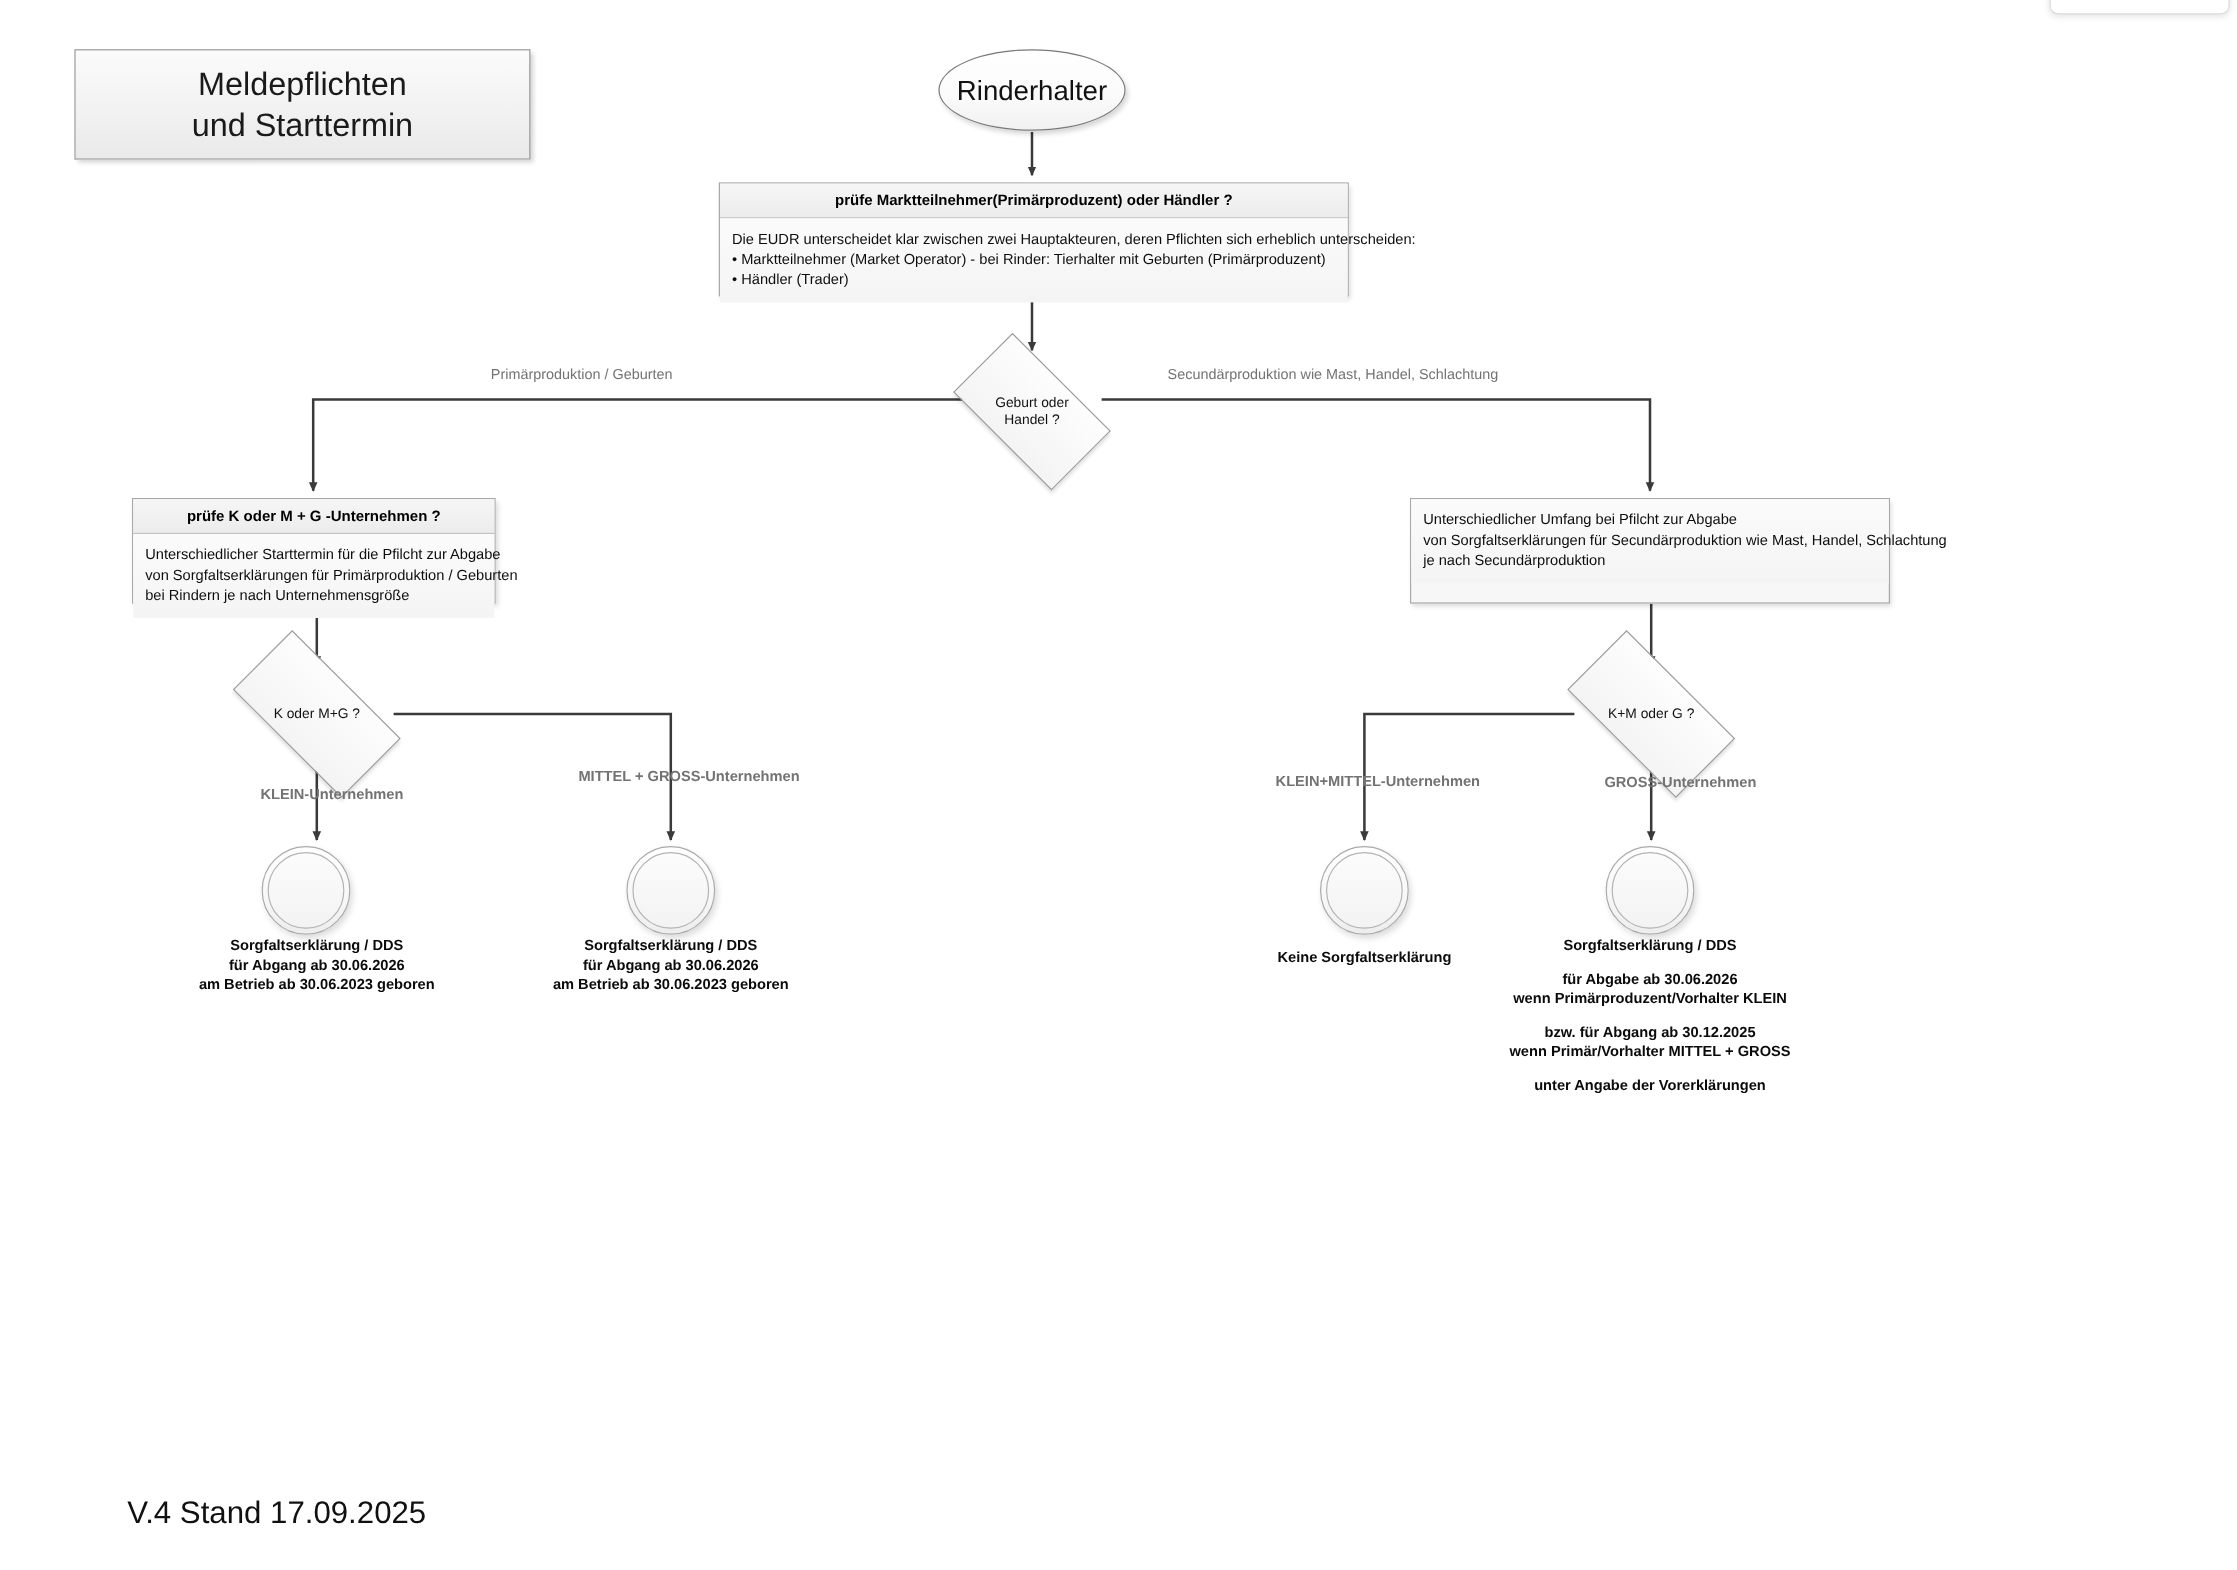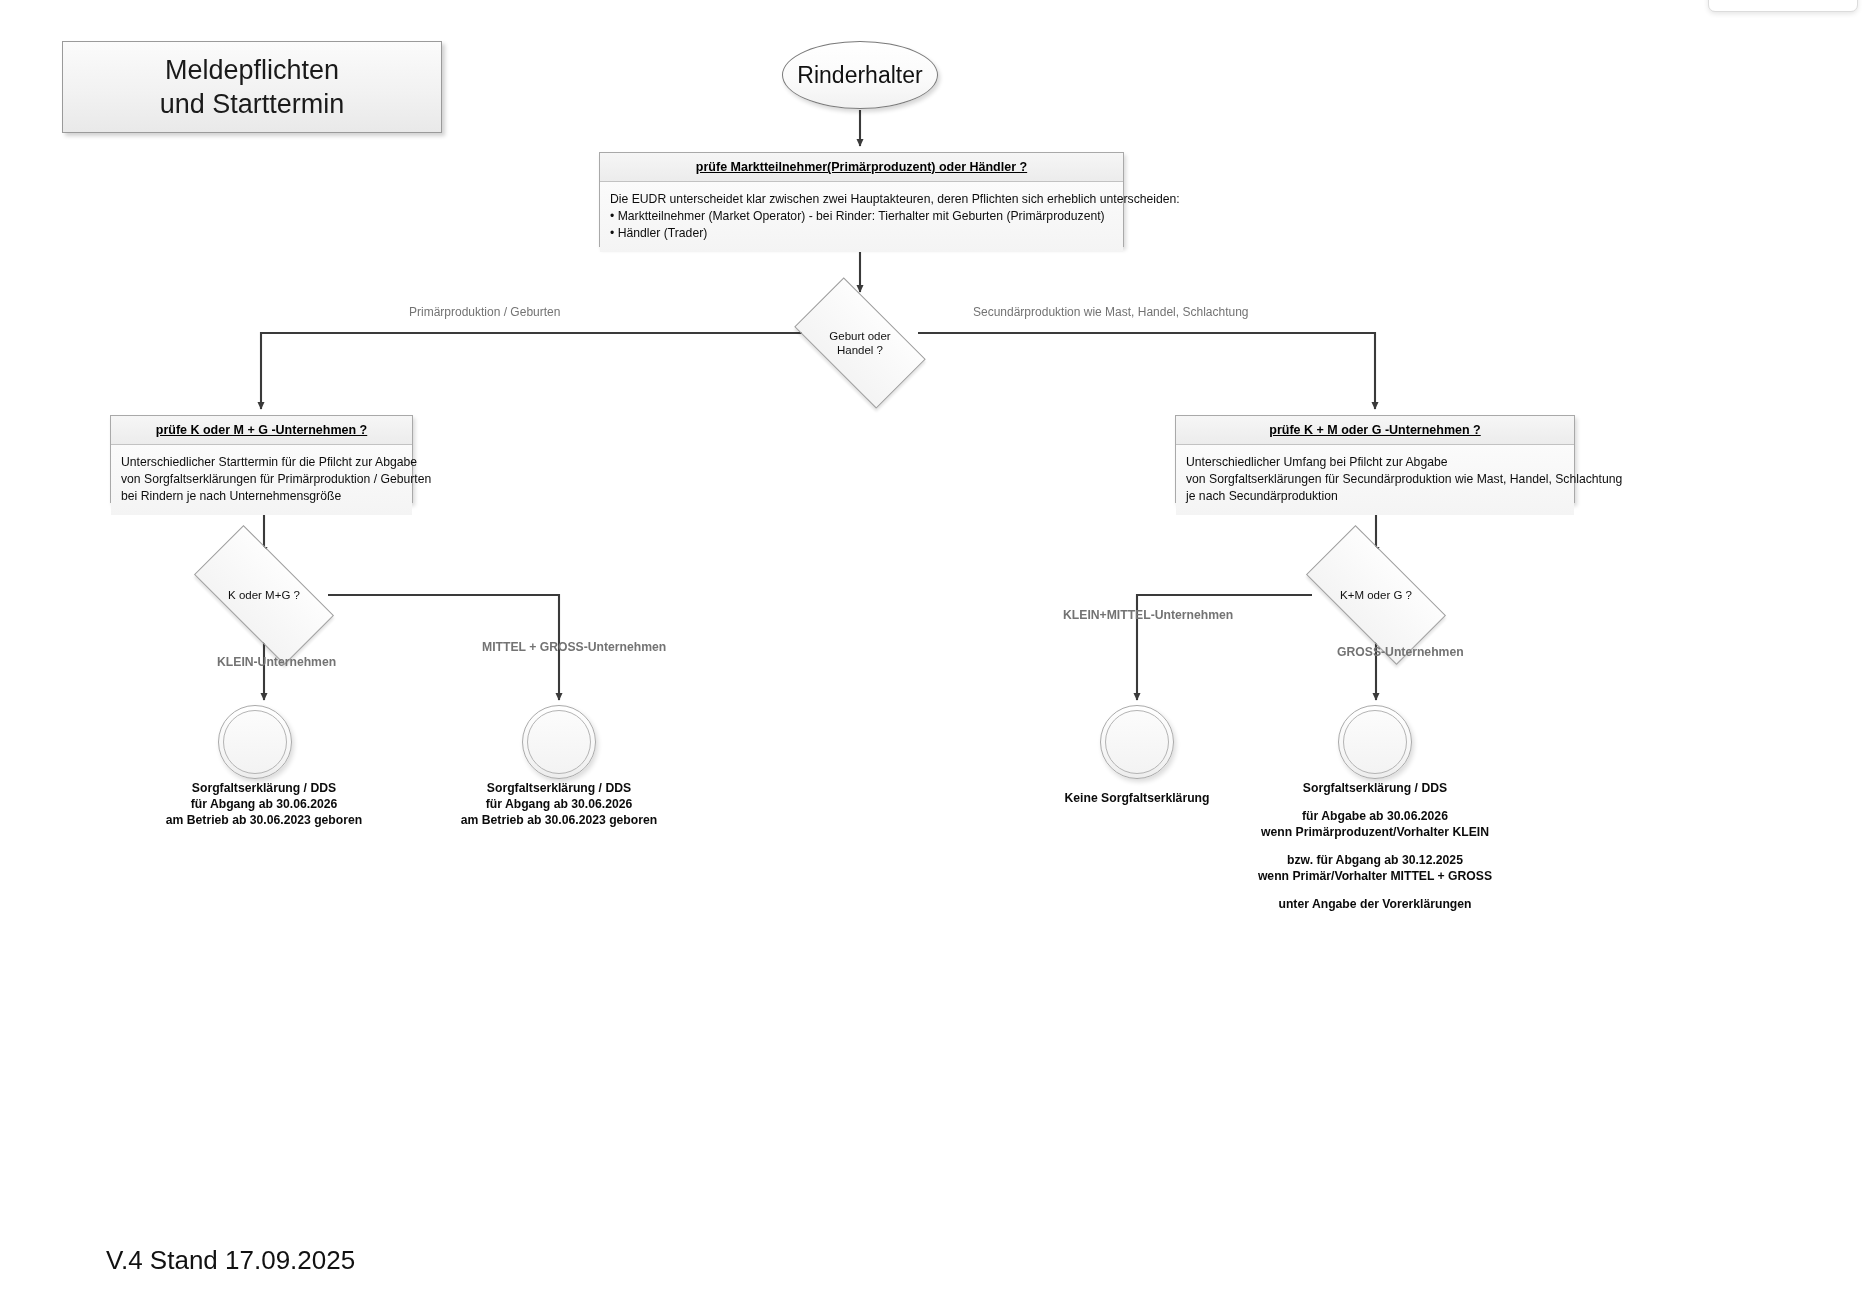--- a/index.html
+++ b/index.html
@@ -79,21 +79,20 @@
   .proc .hdr {
     background: linear-gradient(to bottom, #f6f6f6 0%, #ececec 100%);
     border-bottom: 1px solid #c2c2c2;
     text-align: center;
     font-weight: bold;
     font-size: 12.5px;
     padding: 7px 6px 7px 6px;
     color: #000;
     white-space: nowrap;
     overflow: hidden;
-    text-decoration: underline;
   }
   .proc .body {
     background: linear-gradient(to bottom, #fbfbfb 0%, #f4f4f4 100%);
     padding: 9px 10px 10px 10px;
     font-size: 12.2px;
     line-height: 17px;
     color: #0d0d0d;
   }
   .proc .body div { white-space: nowrap; }
 
@@ -272,42 +271,41 @@
   <div class="proc" id="proc-left">
     <div class="hdr">prüfe K oder M + G -Unternehmen ?</div>
     <div class="body">
       <div>Unterschiedlicher Starttermin für die Pfilcht zur Abgabe</div>
       <div>von Sorgfaltserklärungen für Primärproduktion / Geburten</div>
       <div>bei Rindern je nach Unternehmensgröße</div>
     </div>
   </div>
 
   <div class="proc" id="proc-right">
-    <div class="hdr">prüfe K + M oder G -Unternehmen ?</div>
     <div class="body">
       <div>Unterschiedlicher Umfang bei Pfilcht zur Abgabe</div>
       <div>von Sorgfaltserklärungen für Secundärproduktion wie Mast, Handel, Schlachtung</div>
       <div>je nach Secundärproduktion</div>
     </div>
   </div>
 
   <div class="diamond" id="dia-left">
     <div class="shape"></div>
     <div class="dlabel">K oder M+G ?</div>
   </div>
 
   <div class="edge-label bold" style="left:185px; top:655px;">KLEIN-Unternehmen</div>
   <div class="edge-label bold" style="left:450px; top:640px;">MITTEL + GROSS-Unternehmen</div>
 
   <div class="diamond" id="dia-right">
     <div class="shape"></div>
     <div class="dlabel">K+M oder G ?</div>
   </div>
 
-  <div class="edge-label bold" style="left:1031px; top:608px;">KLEIN+MITTEL-Unternehmen</div>
+  <div class="edge-label bold" style="left:1031px; top:644px;">KLEIN+MITTEL-Unternehmen</div>
   <div class="edge-label bold" style="left:1305px; top:645px;">GROSS-Unternehmen</div>
 
   <div class="terminal" style="left:186px; top:705px;"></div>
   <div class="caption" style="left:32px; top:780px; width:400px;">
     <div>Sorgfaltserklärung / DDS</div>
     <div>für Abgang ab 30.06.2026</div>
     <div>am Betrieb ab 30.06.2023 geboren</div>
   </div>
 
   <div class="terminal" style="left:490px; top:705px;"></div>

